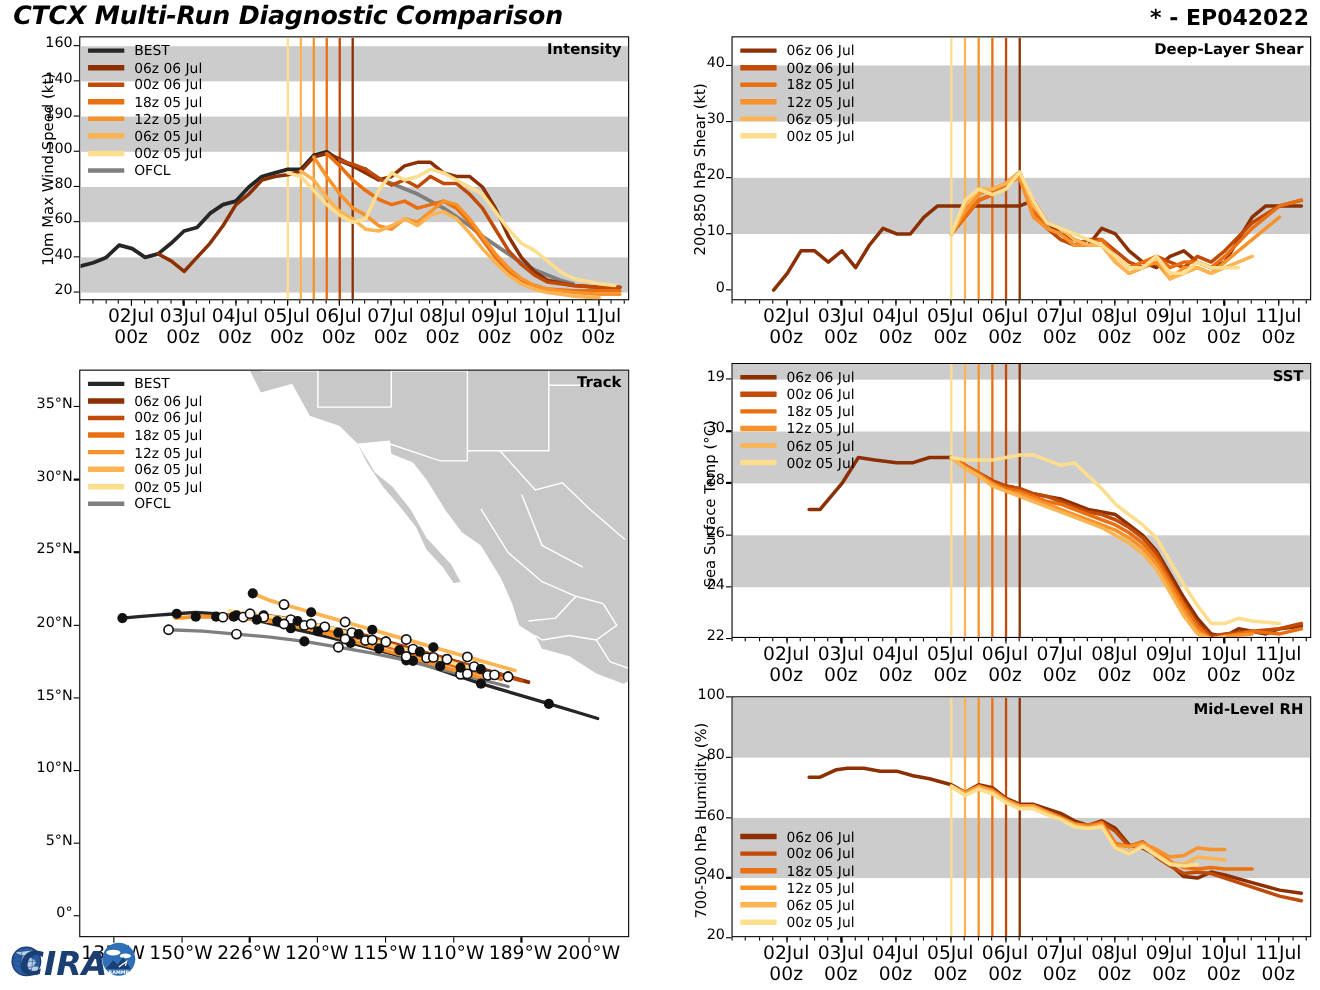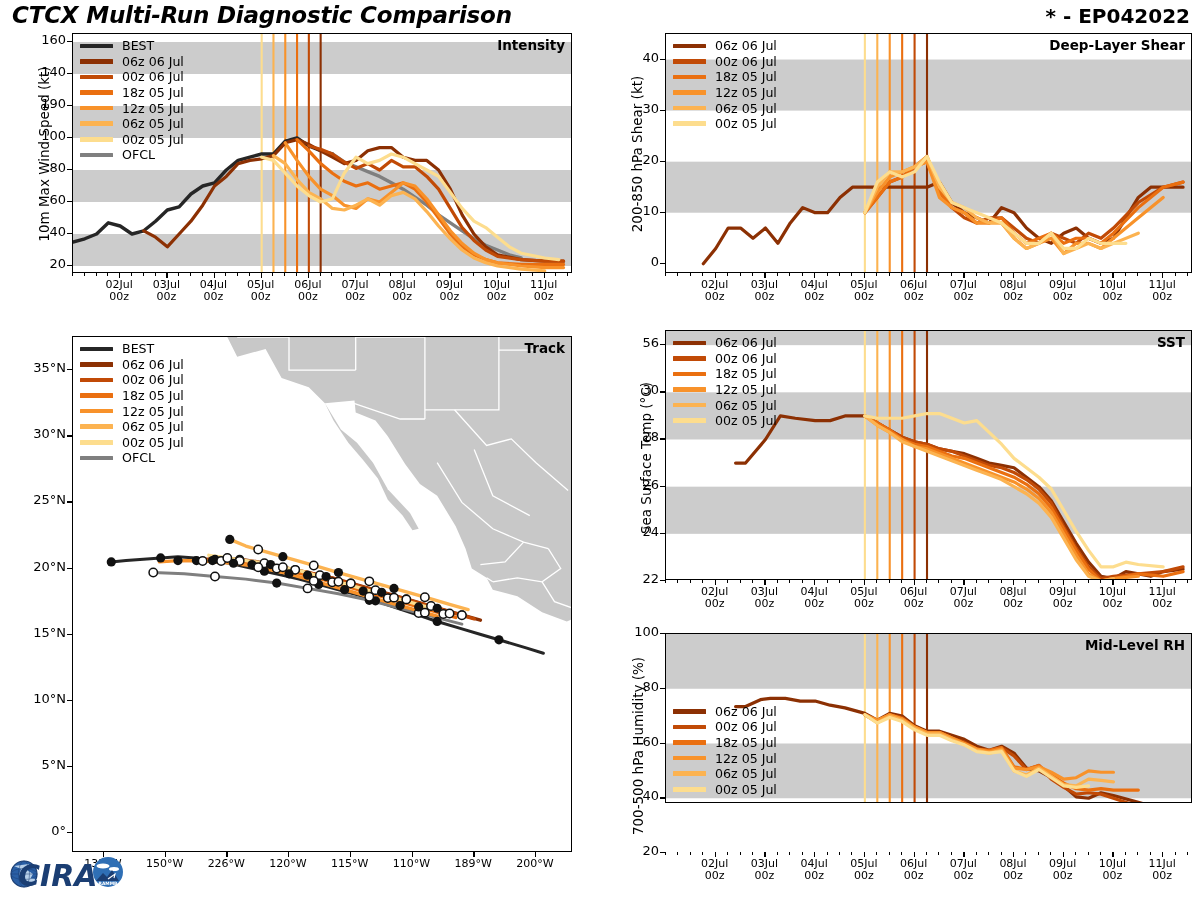--- a/index.html
+++ b/index.html
@@ -14,21 +14,21 @@
   .frame{position:absolute;left:0;top:0;width:100%;height:100%;
          border:1.4px solid #000;box-sizing:border-box;background:#fff;
          overflow:hidden;}
   .plotsvg{position:absolute;left:0;top:0;}
   .corner-label{position:absolute;right:7px;top:4px;font-size:13.5px;
                 font-weight:bold;color:#000;z-index:6;white-space:nowrap;}
   .ylabel{position:absolute;font-size:13.5px;color:#000;white-space:nowrap;
           transform-origin:center center;}
   .ytick{position:absolute;font-size:13px;color:#000;text-align:right;
          white-space:nowrap;}
-  .xtick{position:absolute;font-size:11px;color:#000;text-align:center;
+  .xtick{position:absolute;font-size:17px;color:#000;text-align:center;
          white-space:nowrap;line-height:1.12;}
   .legend{position:absolute;z-index:7;}
   .legrow{display:flex;align-items:center;height:15.6px;}
   .legline{width:33px;height:4.6px;border-radius:0.5px;margin-right:9px;
            flex:0 0 auto;}
   .legtxt{font-size:12.6px;color:#000;white-space:nowrap;}
   .cira{position:absolute;left:4px;top:848px;width:126px;height:48px;}
 </style>
 </head>
 <body>
@@ -530,21 +530,21 @@
     <div class="ytick" style="left: 619px; width: 40px; top: 571px;">22</div>
     <div style="position: absolute; background: rgb(0, 0, 0); width: 5px; height: 1.3px; left: 660px; top: 580px;"></div>
     <div class="ytick" style="left: 619px; width: 40px; top: 523.83px;">24</div>
     <div style="position: absolute; background: rgb(0, 0, 0); width: 5px; height: 1.3px; left: 660px; top: 532.83px;"></div>
     <div class="ytick" style="left: 619px; width: 40px; top: 476.66px;">26</div>
     <div style="position: absolute; background: rgb(0, 0, 0); width: 5px; height: 1.3px; left: 660px; top: 485.66px;"></div>
     <div class="ytick" style="left: 619px; width: 40px; top: 429.491px;">28</div>
     <div style="position: absolute; background: rgb(0, 0, 0); width: 5px; height: 1.3px; left: 660px; top: 438.491px;"></div>
     <div class="ytick" style="left: 619px; width: 40px; top: 382.321px;">30</div>
     <div style="position: absolute; background: rgb(0, 0, 0); width: 5px; height: 1.3px; left: 660px; top: 391.321px;"></div>
-    <div class="ytick" style="left: 619px; width: 40px; top: 335.151px;">56</div>
+    <div class="ytick" style="left: 619px; width: 40px; top: 335.151px;">19</div>
     <div style="position: absolute; background: rgb(0, 0, 0); width: 5px; height: 1.3px; left: 660px; top: 344.151px;"></div>
   </div>
 <div id="xt-sst">
     <div class="xtick" style="left: 684.717px; width: 60px; top: 586px;">02Jul<br>00z</div>
     <div style="position: absolute; background: rgb(0, 0, 0); width: 1.3px; height: 5px; left: 714.717px; top: 580px;"></div>
     <div class="xtick" style="left: 734.434px; width: 60px; top: 586px;">03Jul<br>00z</div>
     <div style="position: absolute; background: rgb(0, 0, 0); width: 1.3px; height: 5px; left: 764.434px; top: 580px;"></div>
     <div class="xtick" style="left: 784.151px; width: 60px; top: 586px;">04Jul<br>00z</div>
     <div style="position: absolute; background: rgb(0, 0, 0); width: 1.3px; height: 5px; left: 814.151px; top: 580px;"></div>
     <div class="xtick" style="left: 833.868px; width: 60px; top: 586px;">05Jul<br>00z</div>
@@ -599,21 +599,21 @@
     <div style="position: absolute; background: rgb(0, 0, 0); width: 1px; height: 3px; left: 1100.02px; top: 580px;"></div>
     <div style="position: absolute; background: rgb(0, 0, 0); width: 1px; height: 3px; left: 1112.45px; top: 580px;"></div>
     <div style="position: absolute; background: rgb(0, 0, 0); width: 1px; height: 3px; left: 1124.88px; top: 580px;"></div>
     <div style="position: absolute; background: rgb(0, 0, 0); width: 1px; height: 3px; left: 1137.31px; top: 580px;"></div>
     <div style="position: absolute; background: rgb(0, 0, 0); width: 1px; height: 3px; left: 1149.74px; top: 580px;"></div>
     <div style="position: absolute; background: rgb(0, 0, 0); width: 1px; height: 3px; left: 1162.17px; top: 580px;"></div>
     <div style="position: absolute; background: rgb(0, 0, 0); width: 1px; height: 3px; left: 1174.6px; top: 580px;"></div>
     <div style="position: absolute; background: rgb(0, 0, 0); width: 1px; height: 3px; left: 1187.03px; top: 580px;"></div>
   </div>
 
-<div class="panel" id="p-rh" style="left:665px;top:633px;width:527px;height:170px;">
+<div class="panel" id="p-rh" style="left:665px;top:633px;width:527px;height:219px;">
   <div class="frame">
     <svg class="plotsvg" id="svg-rh" width="527" height="219">
         <rect x="0" y="109.5" width="527" height="54.75" fill="#cccccc"></rect>
         <rect x="0" y="0" width="527" height="54.75" fill="#cccccc"></rect>
         <line x1="198.8679245283019" y1="0" x2="198.8679245283019" y2="219" stroke="#fddd8e" stroke-width="2.1"></line>
         <line x1="211.29716981132077" y1="0" x2="211.29716981132077" y2="219" stroke="#fcb351" stroke-width="2.1"></line>
         <line x1="223.72641509433964" y1="0" x2="223.72641509433964" y2="219" stroke="#f8922a" stroke-width="2.1"></line>
         <line x1="236.1556603773585" y1="0" x2="236.1556603773585" y2="219" stroke="#ea6f10" stroke-width="2.1"></line>
         <line x1="248.58490566037736" y1="0" x2="248.58490566037736" y2="219" stroke="#c14a06" stroke-width="2.1"></line>
         <line x1="261.0141509433962" y1="0" x2="261.0141509433962" y2="219" stroke="#8c3003" stroke-width="2.1"></line>

